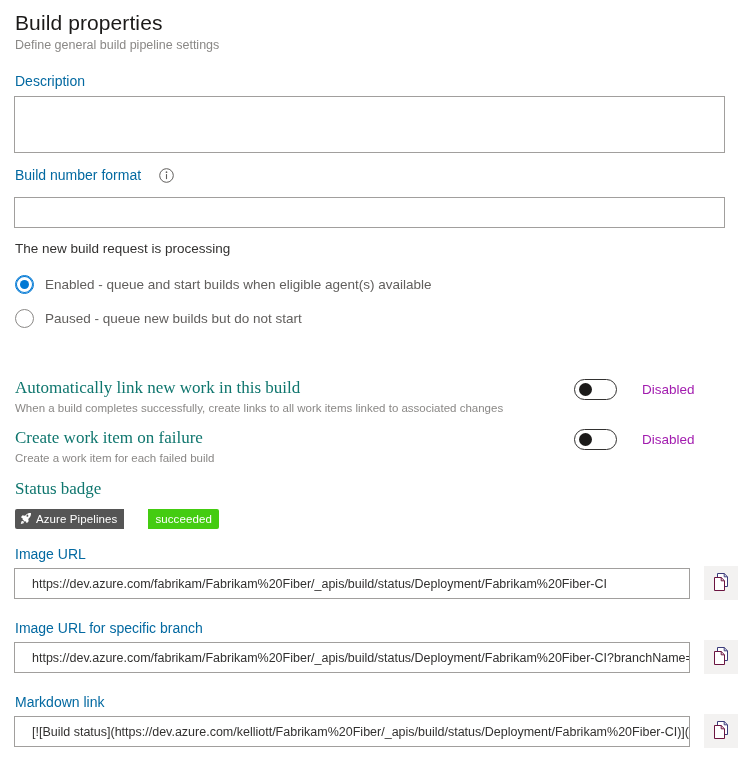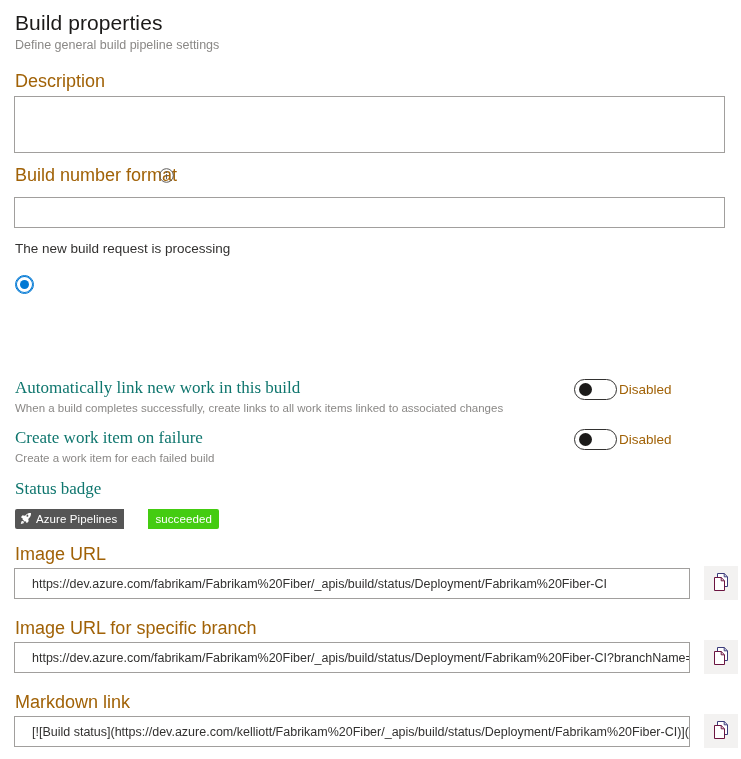--- a/index.html
+++ b/index.html
@@ -41,22 +41,22 @@
     left: 15px;
     top: 37px;
     font-size: 12.5px;
     color: #8a8886;
     line-height: 16px;
   }
 
   
   .field-label {
     position: absolute;
-    font-size: 18px;
-    color: #a16207;
+    font-size: 14px;
+    color: #0369a1;
     line-height: 17px;
   }
 
   
   .txt-input {
     position: absolute;
     background: #ffffff;
     border: 1px solid #a19f9d;
     font-family: "Liberation Sans", sans-serif;
     font-size: 12.5px;
@@ -162,23 +162,23 @@
   .toggle .knob {
     position: absolute;
     width: 13px;
     height: 13px;
     border-radius: 50%;
     background: #1b1a19;
     top: 3px;
     left: 4px;
   }
   .toggle-label {
-    margin-left: 2px;
+    margin-left: 25px;
     font-size: 13.5px;
-    color: #a16207;
+    color: #a21caf;
     white-space: nowrap;
   }
 
   
   .badge {
     position: absolute;
     left: 15px;
     top: 509px;
     height: 20px;
     display: flex;
@@ -247,22 +247,27 @@
       <circle cx="7.5" cy="4.2" r="0.85" fill="#605e5c"></circle>
       <rect x="6.95" y="6.1" width="1.1" height="5" fill="#605e5c"></rect>
     </svg>
   </span>
   <input class="txt-input" style="left: 14px; top: 197px; width: 711px; height: 31px;" type="text" placeholder="">
 
   <div class="radio-group-label">The new build request is processing</div>
 
   <div class="radio-row" style="top:273px;">
     <span class="radio-mark checked"></span>
-  </div>
-
+    <span class="radio-text">Enabled - queue and start builds when eligible agent(s) available</span>
+  </div>
+
+  <div class="radio-row" style="top:307px;">
+    <span class="radio-mark"></span>
+    <span class="radio-text">Paused - queue new builds but do not start</span>
+  </div>
 
 
   <div class="section-heading" style="top:377px;">Automatically link new work in this build</div>
   <div class="section-desc" style="top:401px;">When a build completes successfully, create links to all work items linked to associated changes</div>
   <div class="toggle-wrap" style="left:574px; top:379px;">
     <span class="toggle">
         <span class="knob"></span>
       </span>
     <span class="toggle-label">Disabled</span>
   </div>

